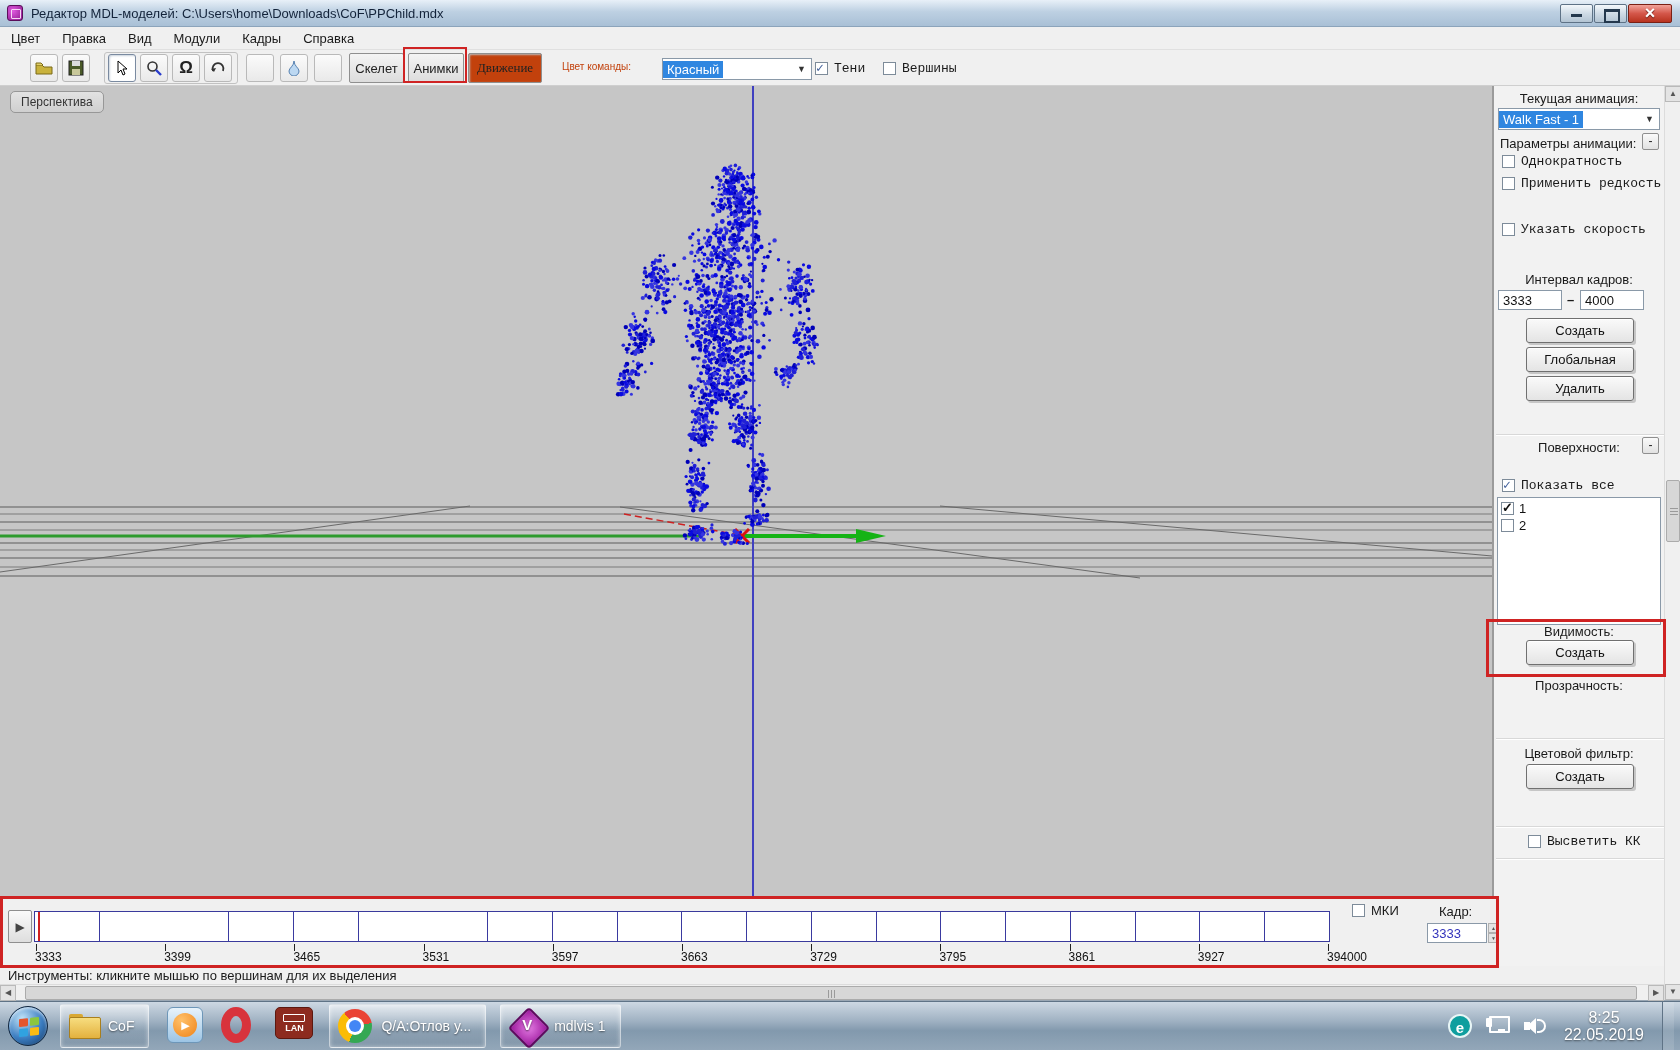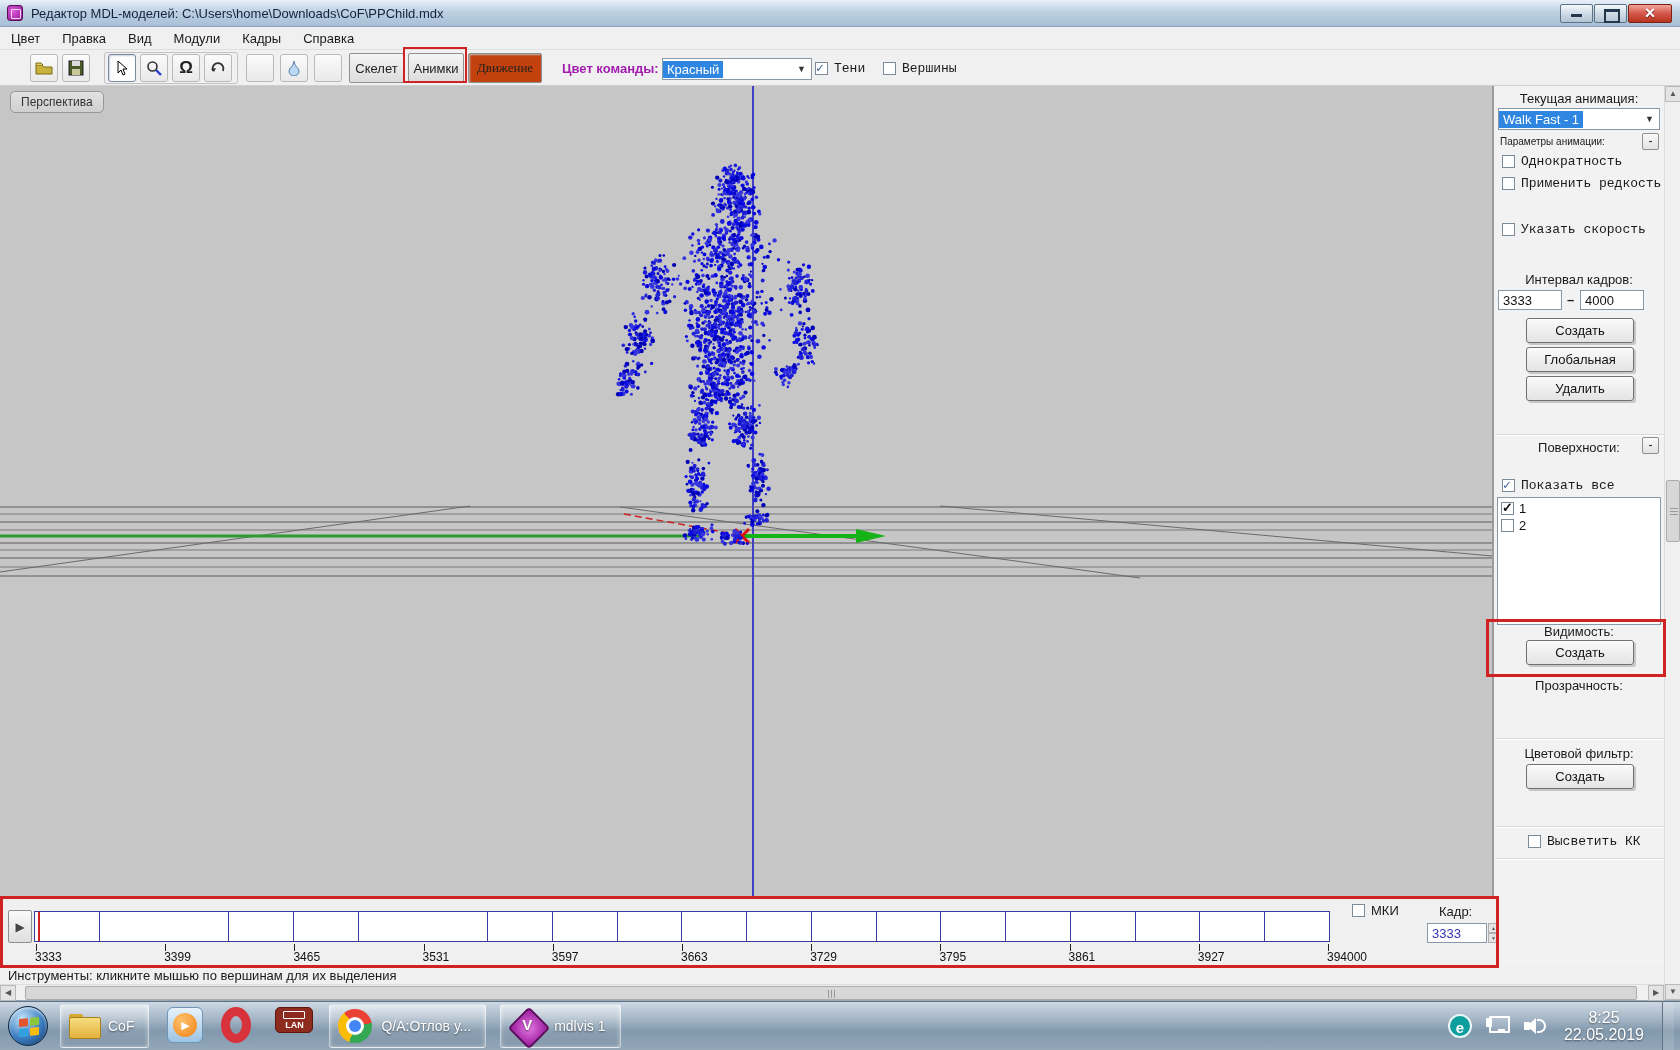--- a/index.html
+++ b/index.html
@@ -37,21 +37,21 @@
     border-bottom:1px solid #cfcfcf; }
   .tb-btn { position:absolute; top:4px; width:28px; height:28px; border:1px solid #b9b9b9; border-radius:3px;
     background:linear-gradient(#fbfbfb,#e9e9e9); display:flex; align-items:center; justify-content:center; }
   .tb-btn.pressed { background:#fff; border:1px solid #7a8aa0; box-shadow:inset 1px 1px 2px #c9d2dc; }
   .tb-group { position:absolute; left:104px; top:2px; width:134px; height:32px;
     border:1px solid #c2c2c2; border-radius:3px; }
   .mode-btn { position:absolute; top:3px; height:30px; border:1px solid #8f8f8f; border-radius:2px;
     background:linear-gradient(#f4f4f4,#dcdcdc); font-size:13px; color:#222;
     display:flex; align-items:center; justify-content:center; }
   .mode-btn.sunken { background:#c2410c; box-shadow:inset 1px 1px 2px #b9b9b9;font-family:Liberation Serif, serif; }
-  .tb-label { position:absolute; top:11px; font-size:13px; color:#a21caf;font-weight:bold; }
+  .tb-label { position:absolute; top:11px; font-size:10px; color:#c2410c; }
   .combo { position:absolute; background:#fff; border:1px solid #8a99a8; display:flex; align-items:center; }
   .combo .sel { background:#2f86e0; color:#fff; padding:1px 4px; font-size:13px; }
   .combo .arrow { margin-left:auto; margin-right:5px; font-size:9px; color:#333; }
   .cb { width:13px; height:13px; background:#fff; border:1px solid #7d8b99; display:inline-block;
     position:relative; vertical-align:-2px; flex:none; }
   .cb.checked::after { content:"\2713"; position:absolute; left:0px; top:-3px; font-size:13px;
     font-weight:bold; color:#44629c; }
   .cb.checked.dark::after { color:#111; }
   .cb-row { position:absolute; display:flex; align-items:center; gap:6px; font-size:13px; color:#1a1a1a;font-family:Liberation Mono, monospace; }
 
@@ -142,21 +142,21 @@
   .folder-ico::before{content:""; position:absolute; left:0; top:0; width:14px; height:6px;
     background:#d9a833; border-radius:2px 2px 0 0;}
   .folder-ico::after{content:""; position:absolute; left:0; top:3px; width:30px; height:20px;
     background:linear-gradient(#f7dd7f,#e3b13e); border:1px solid #a97f1e; border-radius:2px;}
   .wmp-ico { width:36px; height:36px; border-radius:6px; background:linear-gradient(#e8f3fb,#9cc4e4);
     border:1px solid #6d96b8; display:flex; align-items:center; justify-content:center;}
   .wmp-ico i { width:24px; height:24px; border-radius:50%;
     background:radial-gradient(circle at 35% 30%, #ffc069, #ef8318); display:flex; align-items:center;
     justify-content:center; color:#fff; font-size:11px; font-style:normal;}
   .opera-ico { width:30px; height:36px; border-radius:50%; border:9px solid #d8333c; }
-  .lan-ico { width:38px; height:26px; border-radius:5px; background:#8d2b1f; border:1px solid #5c180f;
+  .lan-ico { width:38px; height:32px; border-radius:5px; background:#8d2b1f; border:1px solid #5c180f;
     color:#fff; display:flex; align-items:center; justify-content:center; font-size:9px; font-weight:bold;
     flex-direction:column; gap:1px;}
   .lan-ico .mon { width:22px; height:8px; border:1px solid #fff; border-radius:1px;}
   .chrome-ico { width:34px; height:34px; border-radius:50%; flex:none;
     background:conic-gradient(from -40deg, #ea4335 0 120deg, #34a853 0 240deg, #fbbc05 0 360deg);
     position:relative;}
   .chrome-ico::before{content:""; position:absolute; left:8px; top:8px; width:18px; height:18px;
     border-radius:50%; background:#fff;}
   .chrome-ico::after{content:""; position:absolute; left:11px; top:11px; width:12px; height:12px;
     border-radius:50%; background:#4286f5;}
@@ -2266,21 +2266,21 @@
   </svg>
   <div class="persp-chip">Перспектива</div>
 </div>
 
 <div class="abs sidebar">
   <div class="sb-label" style="top:5px">Текущая анимация:</div>
   <div class="combo sb-combo">
     <span class="sel">Walk Fast - 1</span>
     <span class="arrow">▼</span>
   </div>
-  <div style="position:absolute;left:6px;top:50px;font-size:10px">Параметры анимации:</div>
+  <div style="position:absolute;left:6px;top:50px;font-size:13px">Параметры анимации:</div>
   <div class="sb-minus" style="left:148px;top:47px">-</div>
 
   <div class="cb-row" style="left:8px;top:68px">
     <span class="cb"></span>
     <span>Однократность</span>
   </div>
   <div class="cb-row" style="left:8px;top:90px">
     <span class="cb"></span>
     <span>Применить редкость</span>
   </div>

